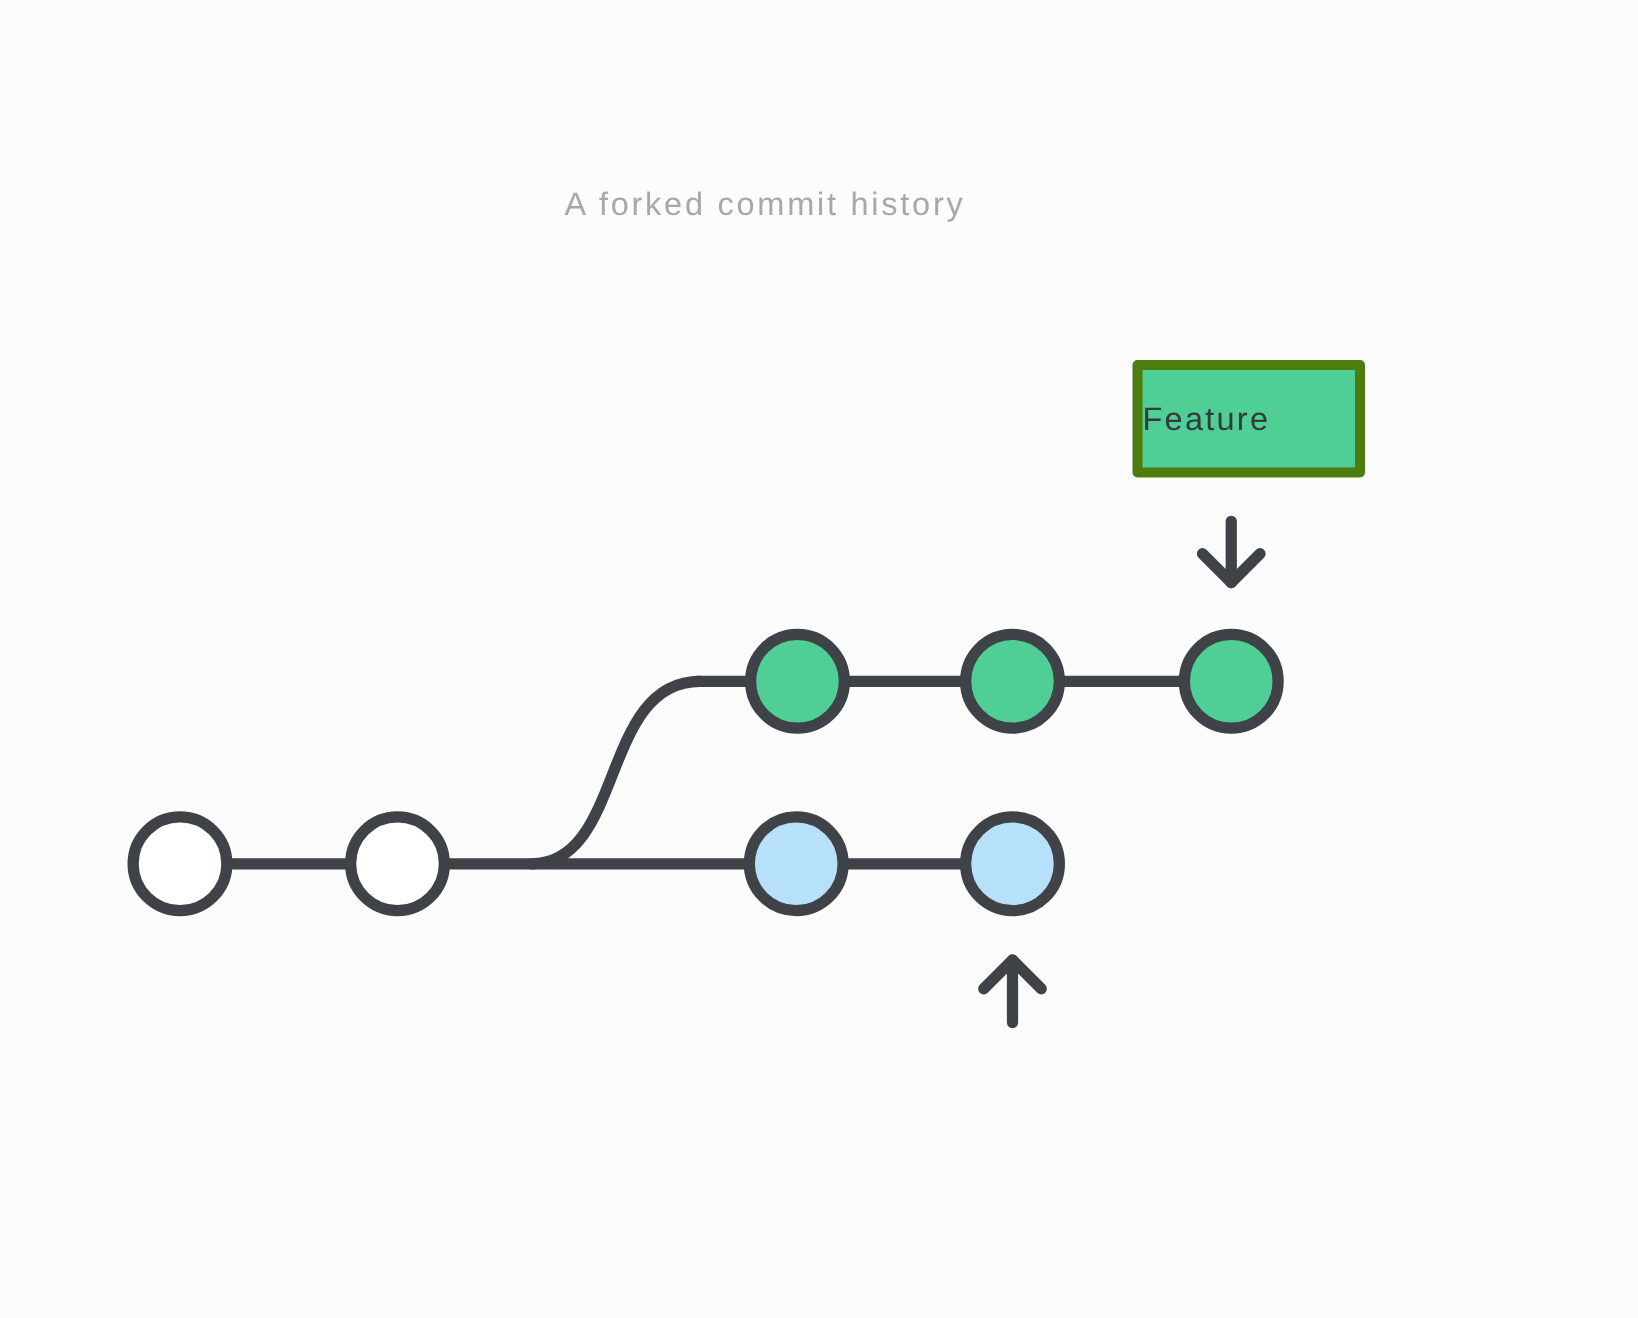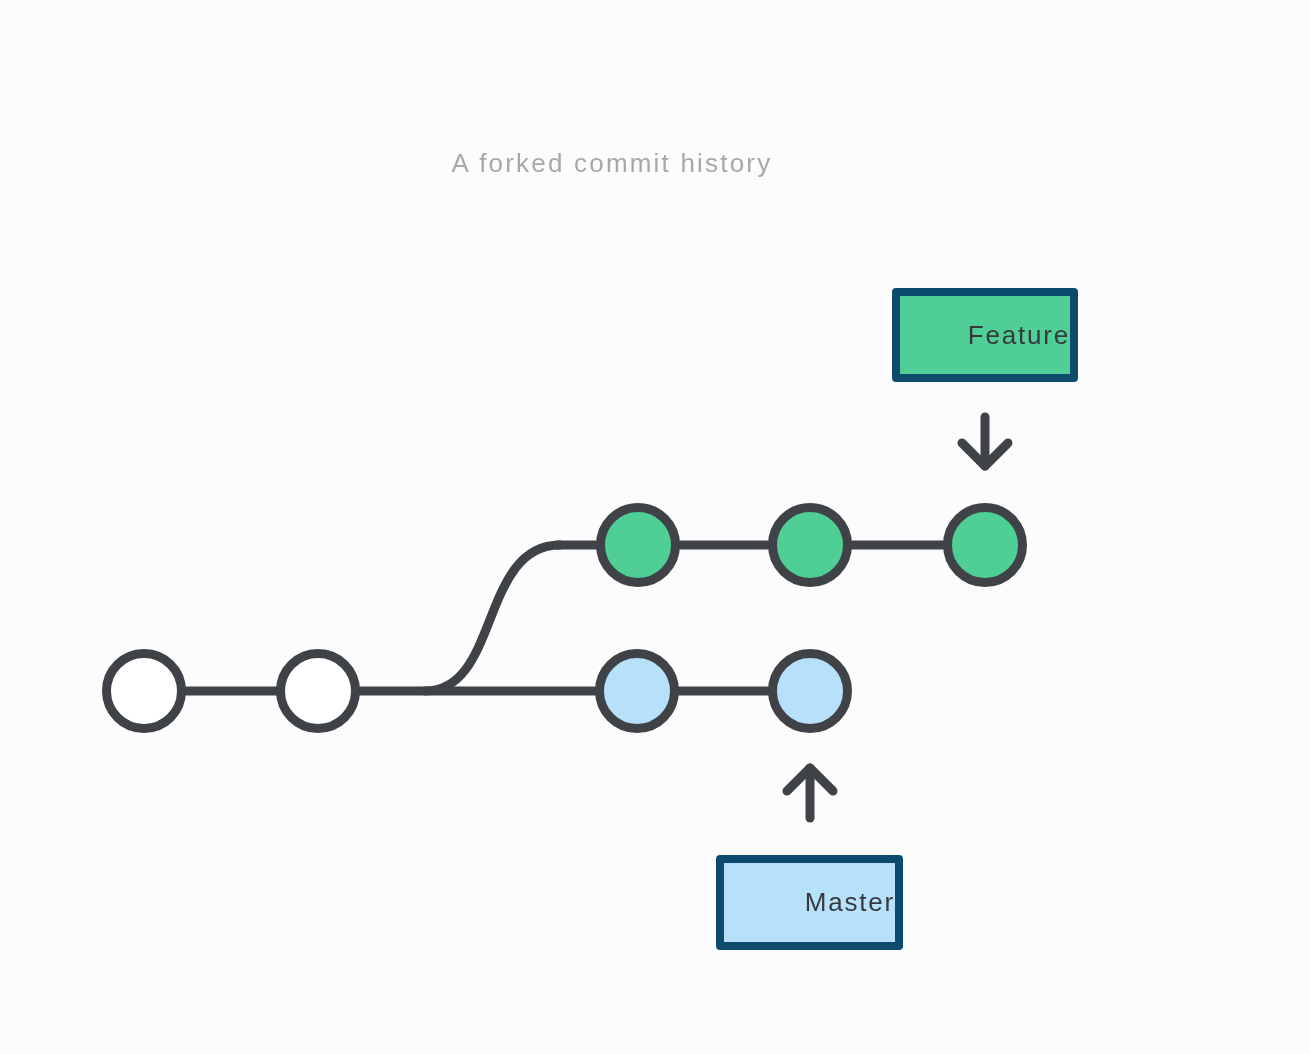--- a/index.html
+++ b/index.html
@@ -27,29 +27,30 @@
   }
   svg.graph {
     position: absolute;
     left: 0; top: 0;
     width: 1310px;
     height: 1054px;
   }
   .label-box {
     position: absolute;
     box-sizing: border-box;
-    border: 8px solid #0c4a6e;
+    border: 8px solid #4d7c0f;
     border-radius: 4px;
     display: flex;
     align-items: center;
-    justify-content: flex-end;
+    justify-content: flex-start;
     font-size: 26px;
     letter-spacing: 1.8px;
     font-weight: 500;
     color: #363a3d;
+    margin-left: 14px;
   }
   .label-box.feature {
     left: 892px; top: 288px;
     width: 186px; height: 94px;
     background: #4fce96;
   }
   .label-box.master {
     left: 716px; top: 855px;
     width: 187px; height: 95px;
     background: #b7e1fa;
@@ -76,17 +77,14 @@
       <line x1="985" y1="417" x2="985" y2="466" stroke="#3f4246" stroke-width="9" fill="none" stroke-linecap="round" stroke-linejoin="round"></line>
       <polyline points="962,443 985,466 1008,443" stroke="#3f4246" stroke-width="9" fill="none" stroke-linecap="round" stroke-linejoin="round"></polyline>
       <line x1="810" y1="818" x2="810" y2="768" stroke="#3f4246" stroke-width="9" fill="none" stroke-linecap="round" stroke-linejoin="round"></line>
       <polyline points="787,791 810,768 833,791" stroke="#3f4246" stroke-width="9" fill="none" stroke-linecap="round" stroke-linejoin="round"></polyline>
     </svg>
 
   <div class="label-box feature">
     <span>Feature</span>
   </div>
 
-  <div class="label-box master">
-    <span>Master</span>
-  </div>
 
 </div>
 
 </body></html>

